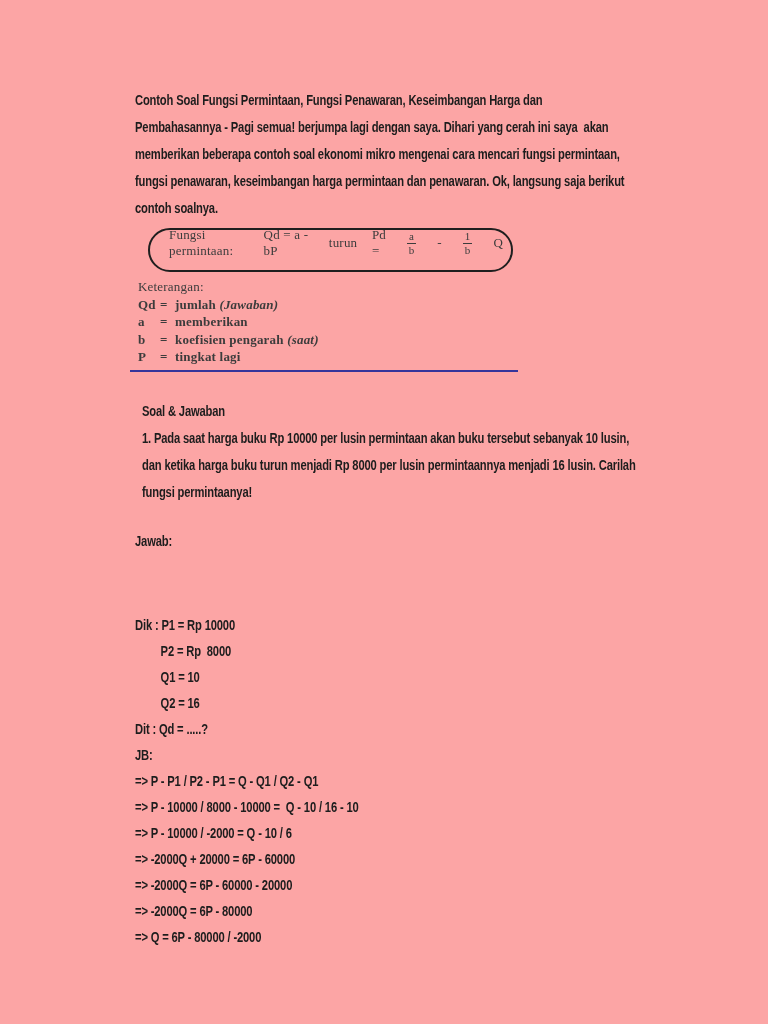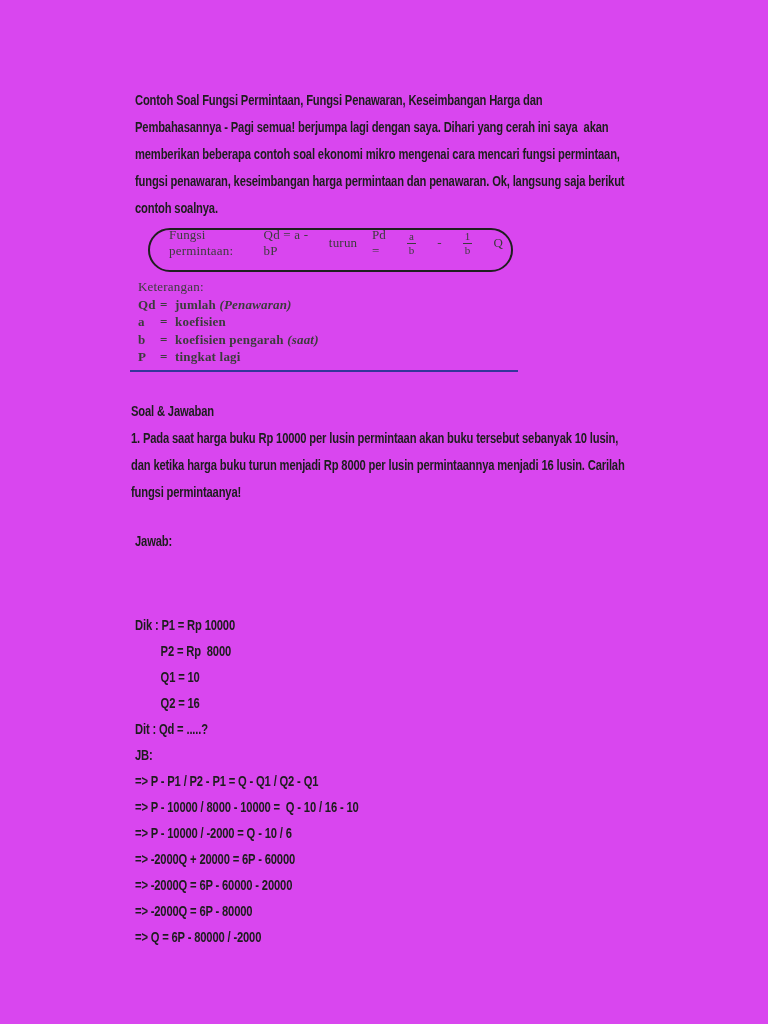--- a/index.html
+++ b/index.html
@@ -1,27 +1,27 @@
 <!DOCTYPE html>
 <html><head>
 <meta charset="utf-8">
 <style>
   *{box-sizing:border-box;}
   html,body{margin:0;padding:0;}
   body{width:768px;height:1024px;background:#ffffff;font-family:"Liberation Sans",sans-serif;}
-  .page{position:relative;width:768px;height:1024px;background:#d946ef;overflow:hidden;}
+  .page{position:relative;width:768px;height:1024px;background:#fca5a5;overflow:hidden;}
 
   
   .doc-text{color:#1d1d1d;font-weight:700;font-size:14px;letter-spacing:-0.2px;}
   .tline{white-space:pre;transform:scaleX(0.8);transform-origin:0 50%;}
 
   .intro{position:absolute;left:135px;top:87px;}
   .intro .tline{height:27px;line-height:27px;}
 
-  .soal{position:absolute;left:131px;top:398px;}
+  .soal{position:absolute;left:142px;top:398px;}
   .soal .tline{height:27px;line-height:27px;}
 
   .jawab{position:absolute;left:135px;top:528px;height:27px;line-height:27px;}
 
   .work{position:absolute;left:135px;top:612px;}
   .work .tline{height:26px;line-height:26px;}
   .work .ind{padding-left:32px;}
 
   
   .figure{position:absolute;left:130px;top:228px;width:392px;
@@ -74,26 +74,26 @@
         </span>
         <span>Q</span>
       </span>
     </div>
 
     <div class="legend">
       <div>Keterangan:</div>
       <div class="lrow">
         <span class="lsym">Qd</span>
         <span class="leq">=</span>
-        <span class="lval"><span>jumlah </span><i>(Penawaran)</i></span>
+        <span class="lval"><span>jumlah </span><i>(Jawaban)</i></span>
       </div>
       <div class="lrow">
         <span class="lsym">a</span>
         <span class="leq">=</span>
-        <span class="lval"><span>koefisien</span><i></i></span>
+        <span class="lval"><span>memberikan</span><i></i></span>
       </div>
       <div class="lrow">
         <span class="lsym">b</span>
         <span class="leq">=</span>
         <span class="lval"><span>koefisien pengarah </span><i>(saat)</i></span>
       </div>
       <div class="lrow">
         <span class="lsym">P</span>
         <span class="leq">=</span>
         <span class="lval"><span>tingkat lagi</span><i></i></span>

